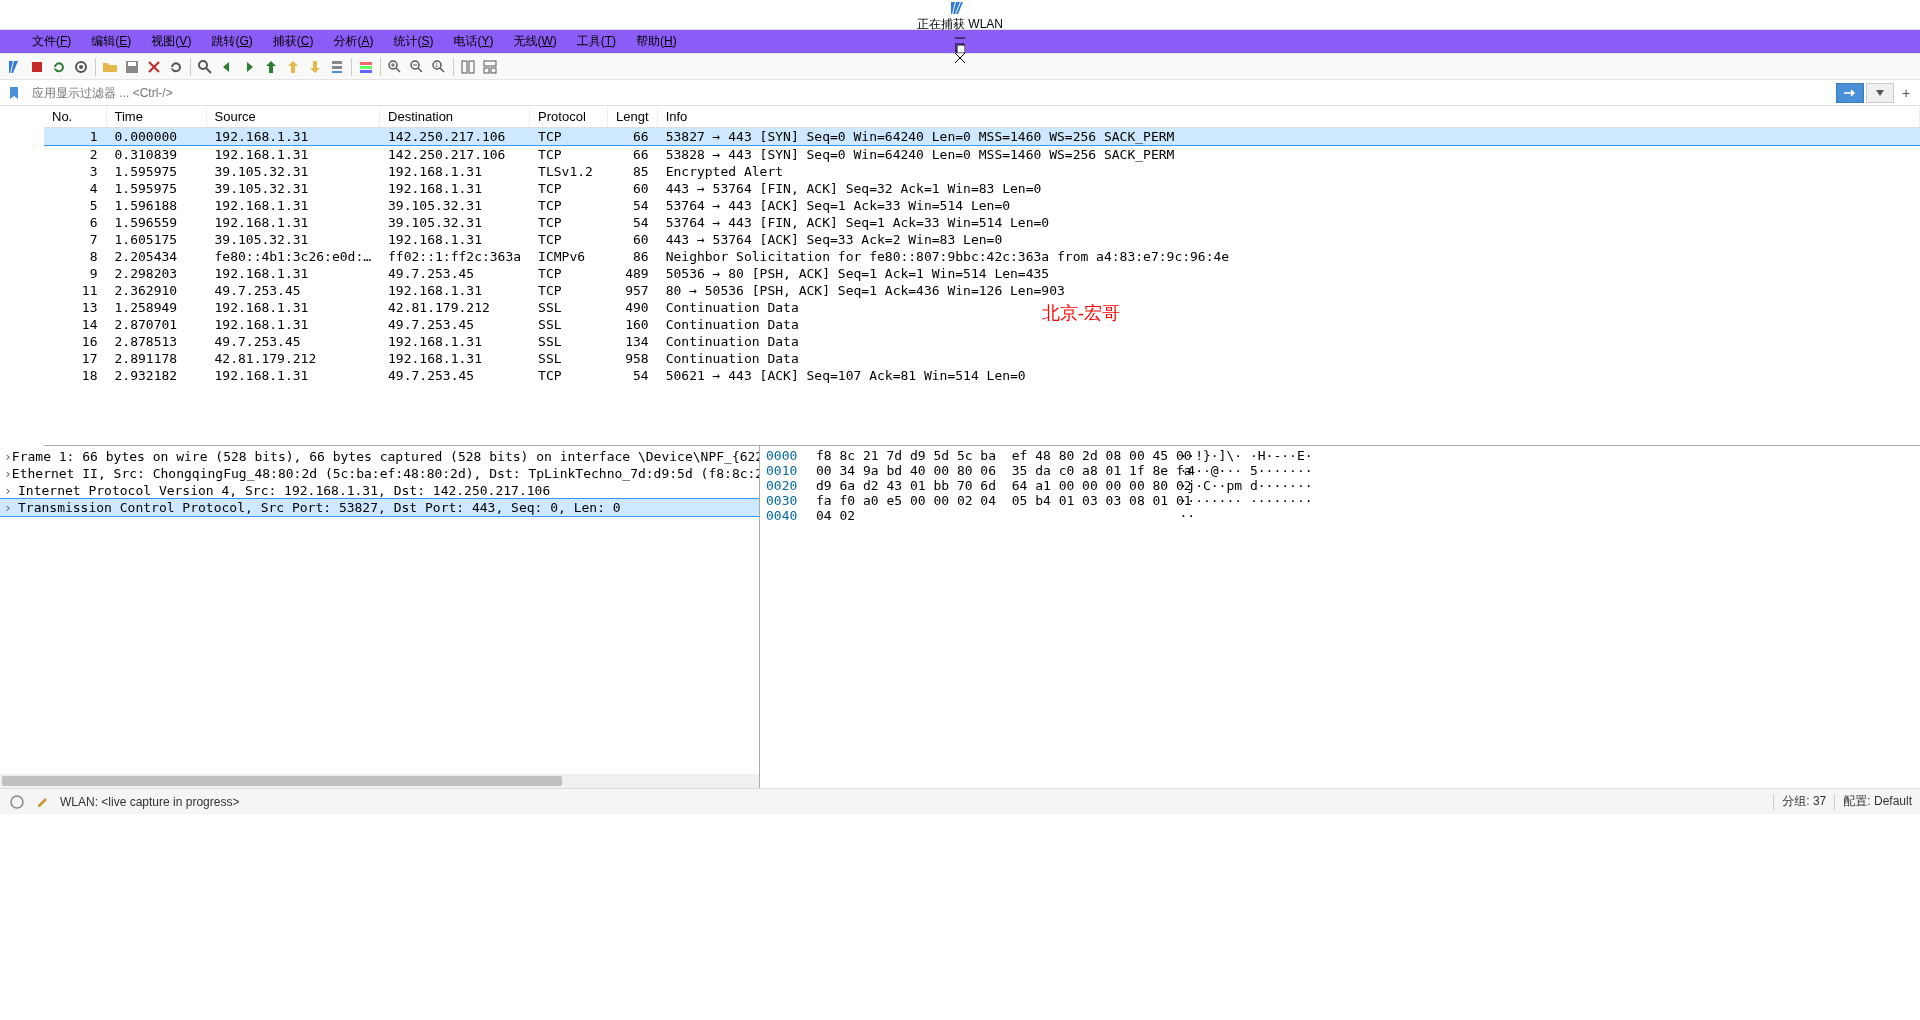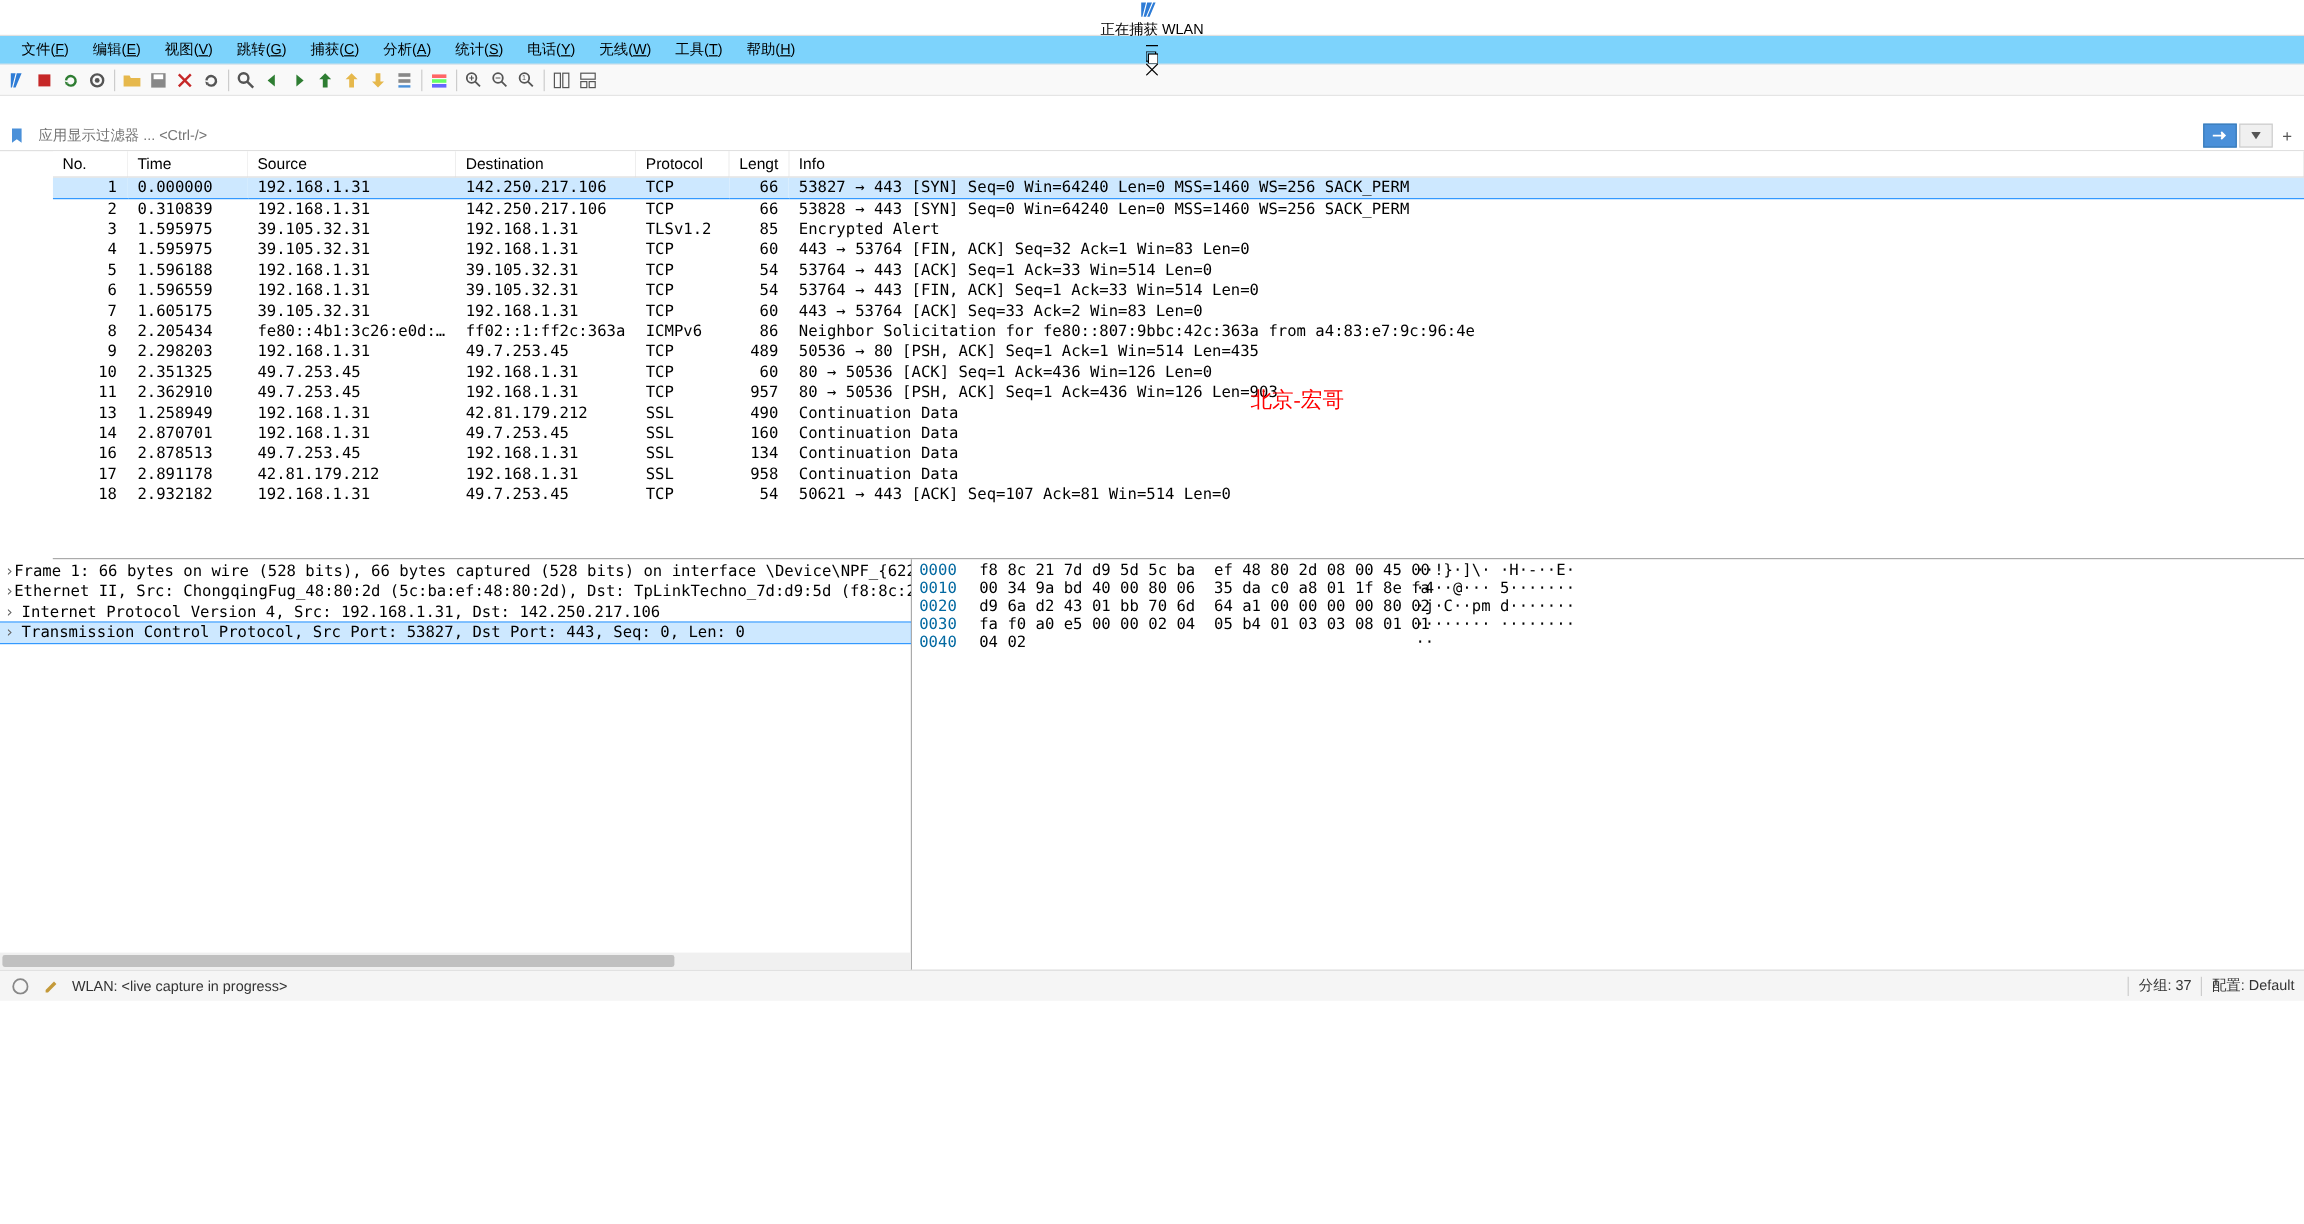--- a/index.html
+++ b/index.html
@@ -6,32 +6,32 @@
 body { font-family: "Microsoft YaHei", "Segoe UI", Arial, sans-serif; font-size:12px; background:#fff; overflow:hidden; width:1920px; height:1020px; position:relative; }
 
 
 .titlebar { height:30px; background:#fff; display:flex; align-items:center; padding:0 8px; border-bottom:1px solid #e0e0e0;flex-direction:column; }
 .titlebar .app-icon { width:16px; height:16px; margin-right:6px; }
 .titlebar .title { flex:1; font-size:12px; color:#000; }
 .titlebar .win-btn { width:46px; height:30px; display:flex; align-items:center; justify-content:center; cursor:default; }
 .titlebar .win-btn svg { width:10px; height:10px; }
 
 
-.menubar { height:24px; background:#7dd3fc; display:flex; align-items:center; padding:0 8px; border-bottom:1px solid #e5e5e5; }
+.menubar { height:24px; background:#8b5cf6; display:flex; align-items:center; padding:0 22px; border-bottom:1px solid #e5e5e5; }
 .menubar .menu-item { padding:3px 10px; font-size:12px; color:#000; cursor:default; }
 .menubar .menu-item u { text-decoration:underline; }
 
 
 .toolbar { height:26px; background:#f9f9f9; display:flex; align-items:center; padding:2px 4px; border-bottom:1px solid #e5e5e5; gap:0px; }
 .toolbar .tbtn { width:22px; height:22px; display:flex; align-items:center; justify-content:center; cursor:default; }
 .toolbar .tsep { width:1px; height:18px; background:#ccc; margin:0 3px; }
 .tbtn svg { width:16px; height:16px; }
 
 
-.filterbar { height:26px; background:#fff; display:flex; align-items:flex-end; padding:2px 4px; border-bottom:1px solid #e0e0e0;margin-top:20px; }
+.filterbar { height:26px; background:#fff; display:flex; align-items:flex-end; padding:2px 4px; border-bottom:1px solid #e0e0e0; }
 .filterbar .bm-icon { width:20px; height:20px; display:flex; align-items:center; justify-content:center; margin-right:2px; }
 .filterbar input { flex:1; border:none; outline:none; font-size:12px; padding:3px 6px; background:#fff; color:#888; }
 .filterbar .fbtn { width:28px; height:20px; display:flex; align-items:center; justify-content:center; border:1px solid #ccc; background:#f0f0f0; margin-left:2px; cursor:default; }
 .filterbar .fbtn.blue { background:#4a90d9; border-color:#3a7cb8; }
 .filterbar .fbtn.plus { width:20px; background:#fff; border:none; font-size:14px; color:#555; }
 
 
 .packet-list { height:340px; overflow:auto; border-bottom:1px solid #aaa; position:relative;margin-left:44px; }
 .packet-list table { width:100%; border-collapse:collapse; font-family:Consolas,monospace; font-size:13px; }
 .packet-list thead th { text-align:left; font-weight:normal; padding:3px 8px; background:#fff; border-bottom:1px solid #ddd; border-right:1px solid #eee; font-family:"Microsoft YaHei",Arial; font-size:13px; position:sticky; top:0; }
@@ -351,29 +351,20 @@
           <td class="col-info">Neighbor Solicitation for fe80::807:9bbc:42c:363a from a4:83:e7:9c:96:4e</td>
         </tr>
         <tr>
           <td class="col-no">9</td>
           <td class="col-time">2.298203</td>
           <td class="col-src">192.168.1.31</td>
           <td class="col-dst">49.7.253.45</td>
           <td class="col-proto">TCP</td>
           <td class="col-len">489</td>
           <td class="col-info">50536 → 80 [PSH, ACK] Seq=1 Ack=1 Win=514 Len=435</td>
-        </tr>
-        <tr>
-          <td class="col-no">10</td>
-          <td class="col-time">2.351325</td>
-          <td class="col-src">49.7.253.45</td>
-          <td class="col-dst">192.168.1.31</td>
-          <td class="col-proto">TCP</td>
-          <td class="col-len">60</td>
-          <td class="col-info">80 → 50536 [ACK] Seq=1 Ack=436 Win=126 Len=0</td>
         </tr>
         <tr>
           <td class="col-no">11</td>
           <td class="col-time">2.362910</td>
           <td class="col-src">49.7.253.45</td>
           <td class="col-dst">192.168.1.31</td>
           <td class="col-proto">TCP</td>
           <td class="col-len">957</td>
           <td class="col-info">80 → 50536 [PSH, ACK] Seq=1 Ack=436 Win=126 Len=903</td>
         </tr>

